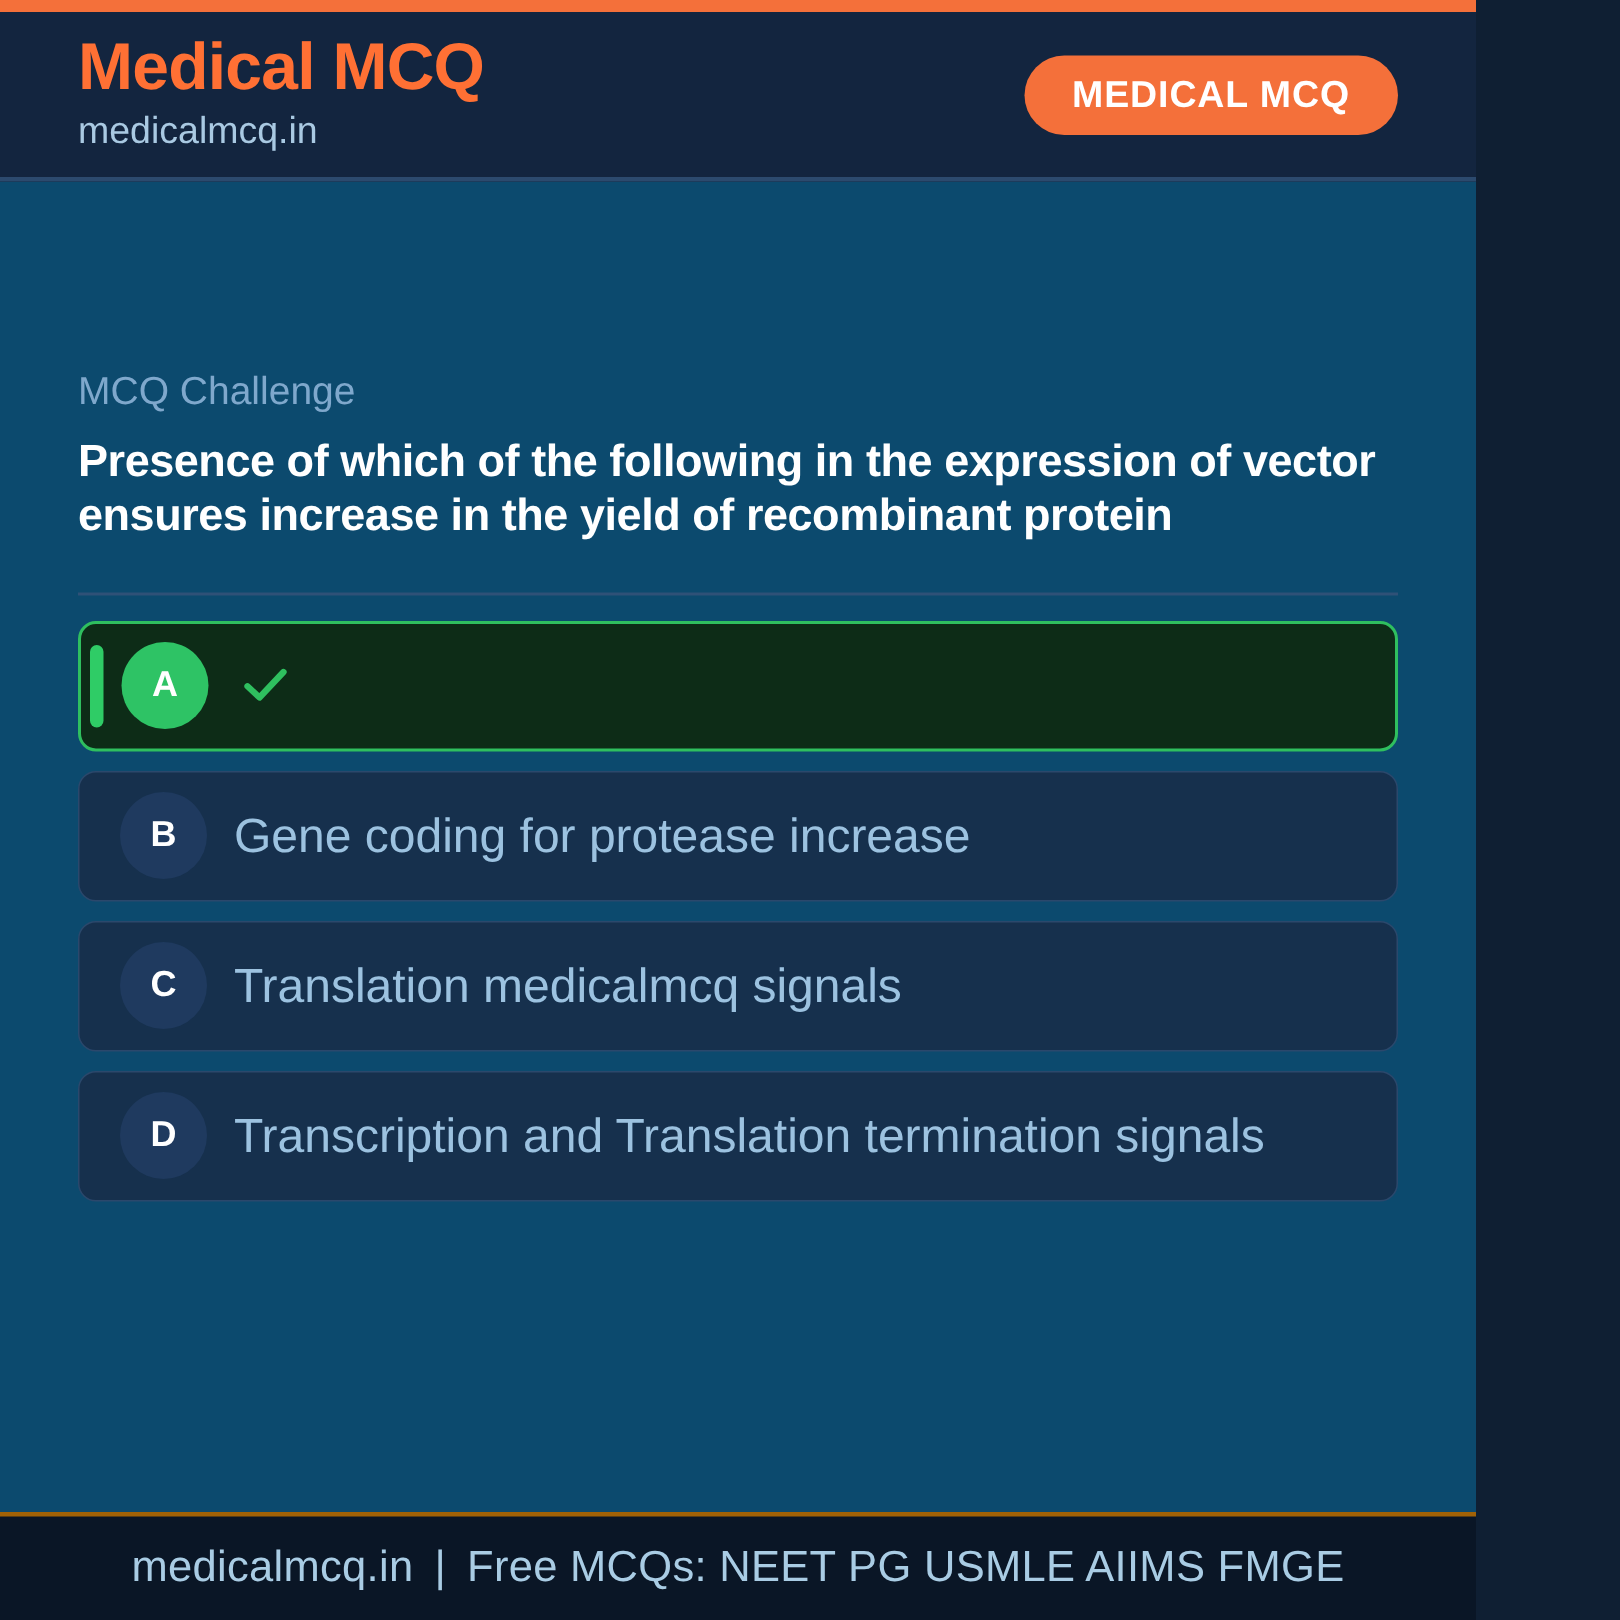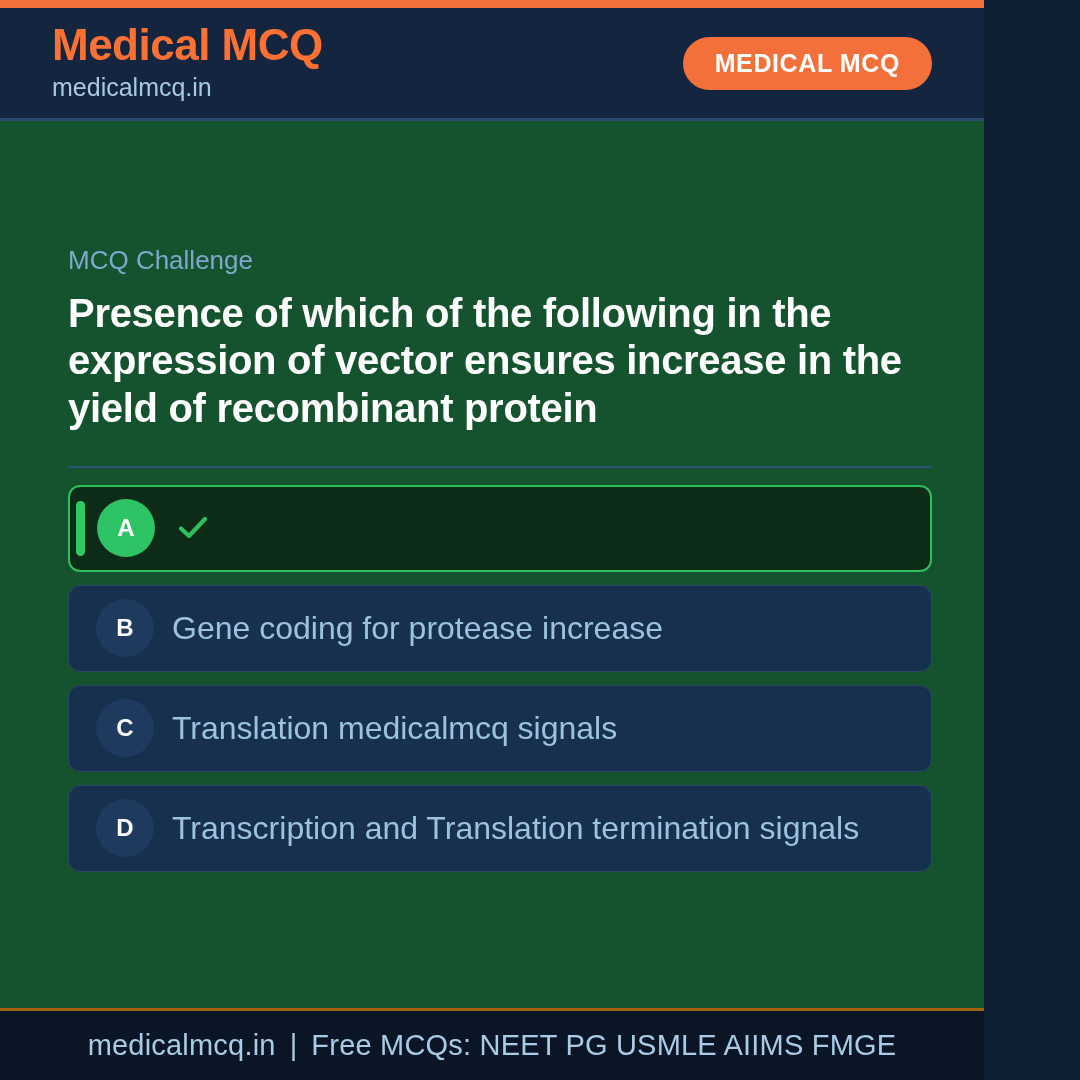--- a/index.html
+++ b/index.html
@@ -72,35 +72,35 @@
     font-weight: bold;
     letter-spacing: 0.6px;
     padding: 12px 32px;
     border-radius: 40px;
     white-space: nowrap;
   }
 
   
   .main {
     flex: 1 1 auto;
-    padding: 124px 52px 0 68px;
-    display: flex;
-    flex-direction: column;
-    background: #14532d;
+    padding: 124px 52px 0 52px;
+    display: flex;
+    flex-direction: column;
+    background: #0c4a6e;
   }
 
   .kicker {
     font-size: 26px;
     color: #7fa8cc;
     line-height: 1.2;
     margin-bottom: 14px;
   }
 
   .question {
-    font-size: 40px;
+    font-size: 30px;
     font-weight: bold;
     color: #ffffff;
     line-height: 1.18;
     letter-spacing: -0.3px;
     max-width: 900px;
   }
 
   .divider {
     height: 2px;
     background: #2f5177;

